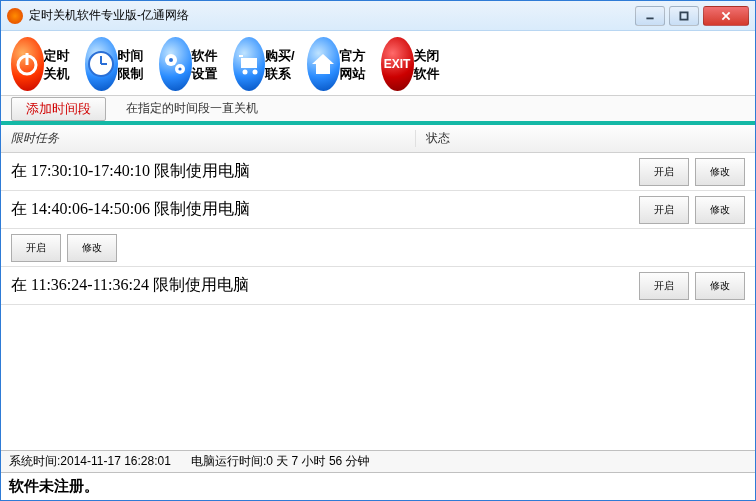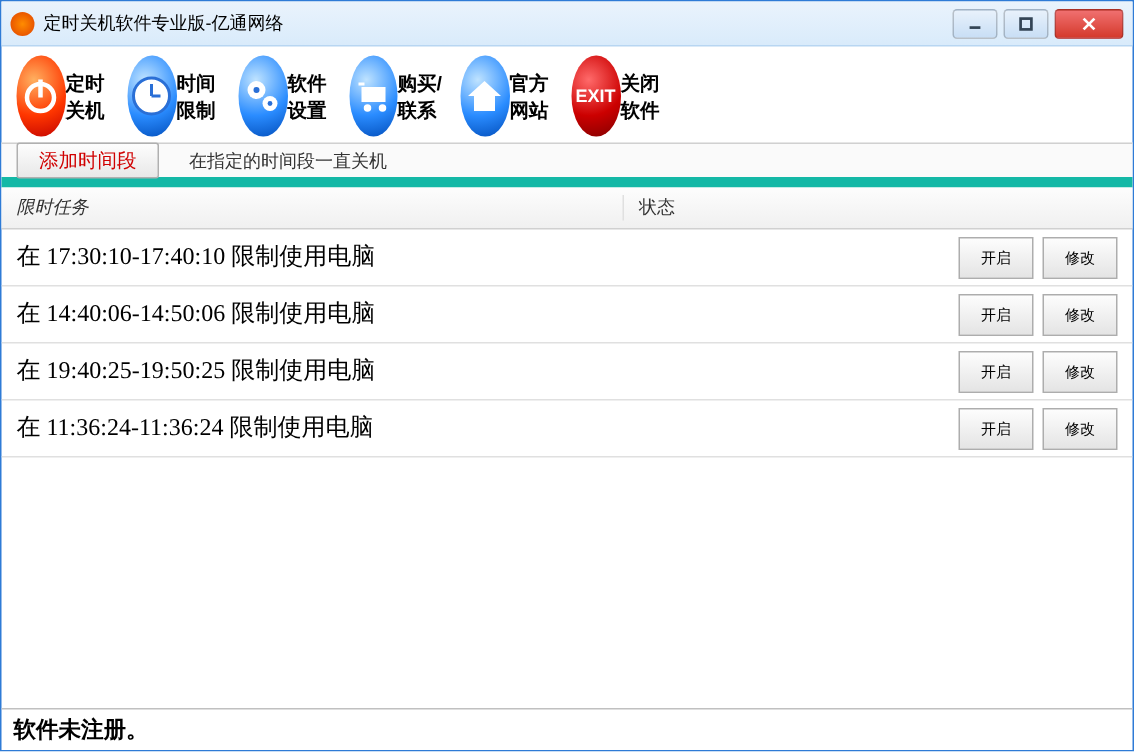--- a/index.html
+++ b/index.html
@@ -14,21 +14,21 @@
 .close-btn { width: 46px; background: linear-gradient(#f07070, #d43a2c); color: #fff; }
 .win-btn svg { width: 12px; height: 12px; }
 .toolbar { display: flex; gap: 10px; padding: 6px 10px 4px 10px; }
 .tool-item { display: flex; flex-direction: row; align-items: center; width: 64px; cursor: pointer; }
 .tool-icon { width: 54px; height: 54px; border-radius: 50%; display: flex; align-items: center; justify-content: center; position: relative; }
 .tool-label { font-size: 13px; font-weight: bold; margin-top: 2px; color: #000; }
 .icon-red { background: radial-gradient(circle at 35% 30%, #ffb060, #ff3700 55%, #c00000); }
 .icon-blue { background: radial-gradient(circle at 35% 30%, #bfe3ff, #2a8cff 55%, #004bb8); }
 .icon-darkred { background: radial-gradient(circle at 35% 30%, #ff6a6a, #cc0000 55%, #800000); }
 .tool-icon svg { width: 32px; height: 32px; }
-.subbar { height: 30px; border-top: 1px solid #d0d0d0; border-bottom: 7px solid #14b8a6; display: flex; align-items: center; padding: 0 10px; gap: 20px; background:#fafafa;}
+.subbar { height: 30px; border-top: 1px solid #d0d0d0; border-bottom: 4px solid #14b8a6; display: flex; align-items: center; padding: 0 10px; gap: 20px; background:#fafafa;}
 .add-btn { height: 24px; padding: 0 14px; background: linear-gradient(#fdfdfd, #e8e8e8); border: 1px solid #b0b0b0; border-radius: 2px; color: #d00000; font-size: 13px; cursor: pointer; }
 .subbar .hint { font-size: 12px; color: #333; }
 .table-head { height: 28px; display: flex; align-items: center; border-bottom: 1px solid #d0d0d0; background: linear-gradient(#fdfdfd,#f0f0f0); font-size: 12px; color: #333; }
 .th1 { width: 415px; padding-left: 10px; border-right:1px solid #e0e0e0;font-style:italic;}
 .th2 { flex: 1; padding-left: 10px; }
 .rows { flex: 1; overflow: auto; }
 .row { height: 38px; display: flex; align-items: center; border-bottom: 1px solid #e0e0e0; padding: 0 10px 0 10px; }
 .row-text { flex: 1; font-size: 16px; font-family: SimSun, serif; color: #000; }
 .row-btns { display: flex; gap: 6px; }
 .row-btn { width: 50px; height: 28px; background: linear-gradient(#fdfdfd,#e4e4e4); border: 1px solid #adadad; font-size: 10px; cursor: pointer; }
@@ -142,31 +142,34 @@
         </div>
       </div>
       <div class="row">
         <div class="row-text">在 14:40:06-14:50:06 限制使用电脑</div>
         <div class="row-btns">
           <button class="row-btn">开启</button>
           <button class="row-btn">修改</button>
         </div>
       </div>
       <div class="row">
-        <div class="row-text">在 19:40:25-19:50:25 限制使用电脑</div>
         <div class="row-btns">
           <button class="row-btn">开启</button>
           <button class="row-btn">修改</button>
         </div>
       </div>
       <div class="row">
         <div class="row-text">在 11:36:24-11:36:24 限制使用电脑</div>
         <div class="row-btns">
           <button class="row-btn">开启</button>
           <button class="row-btn">修改</button>
         </div>
       </div>
     </div>
 
+  <div class="status-line">
+    <span><span>系统时间:</span><span>2014-11-17 16:28:01</span></span>
+    <span><span>电脑运行时间:</span><span>0 天 7 小时 56 分钟</span></span>
+  </div>
   <div class="footer">
     <span>软件未注册。</span>
   </div>
 </div>
 
 </body></html>

